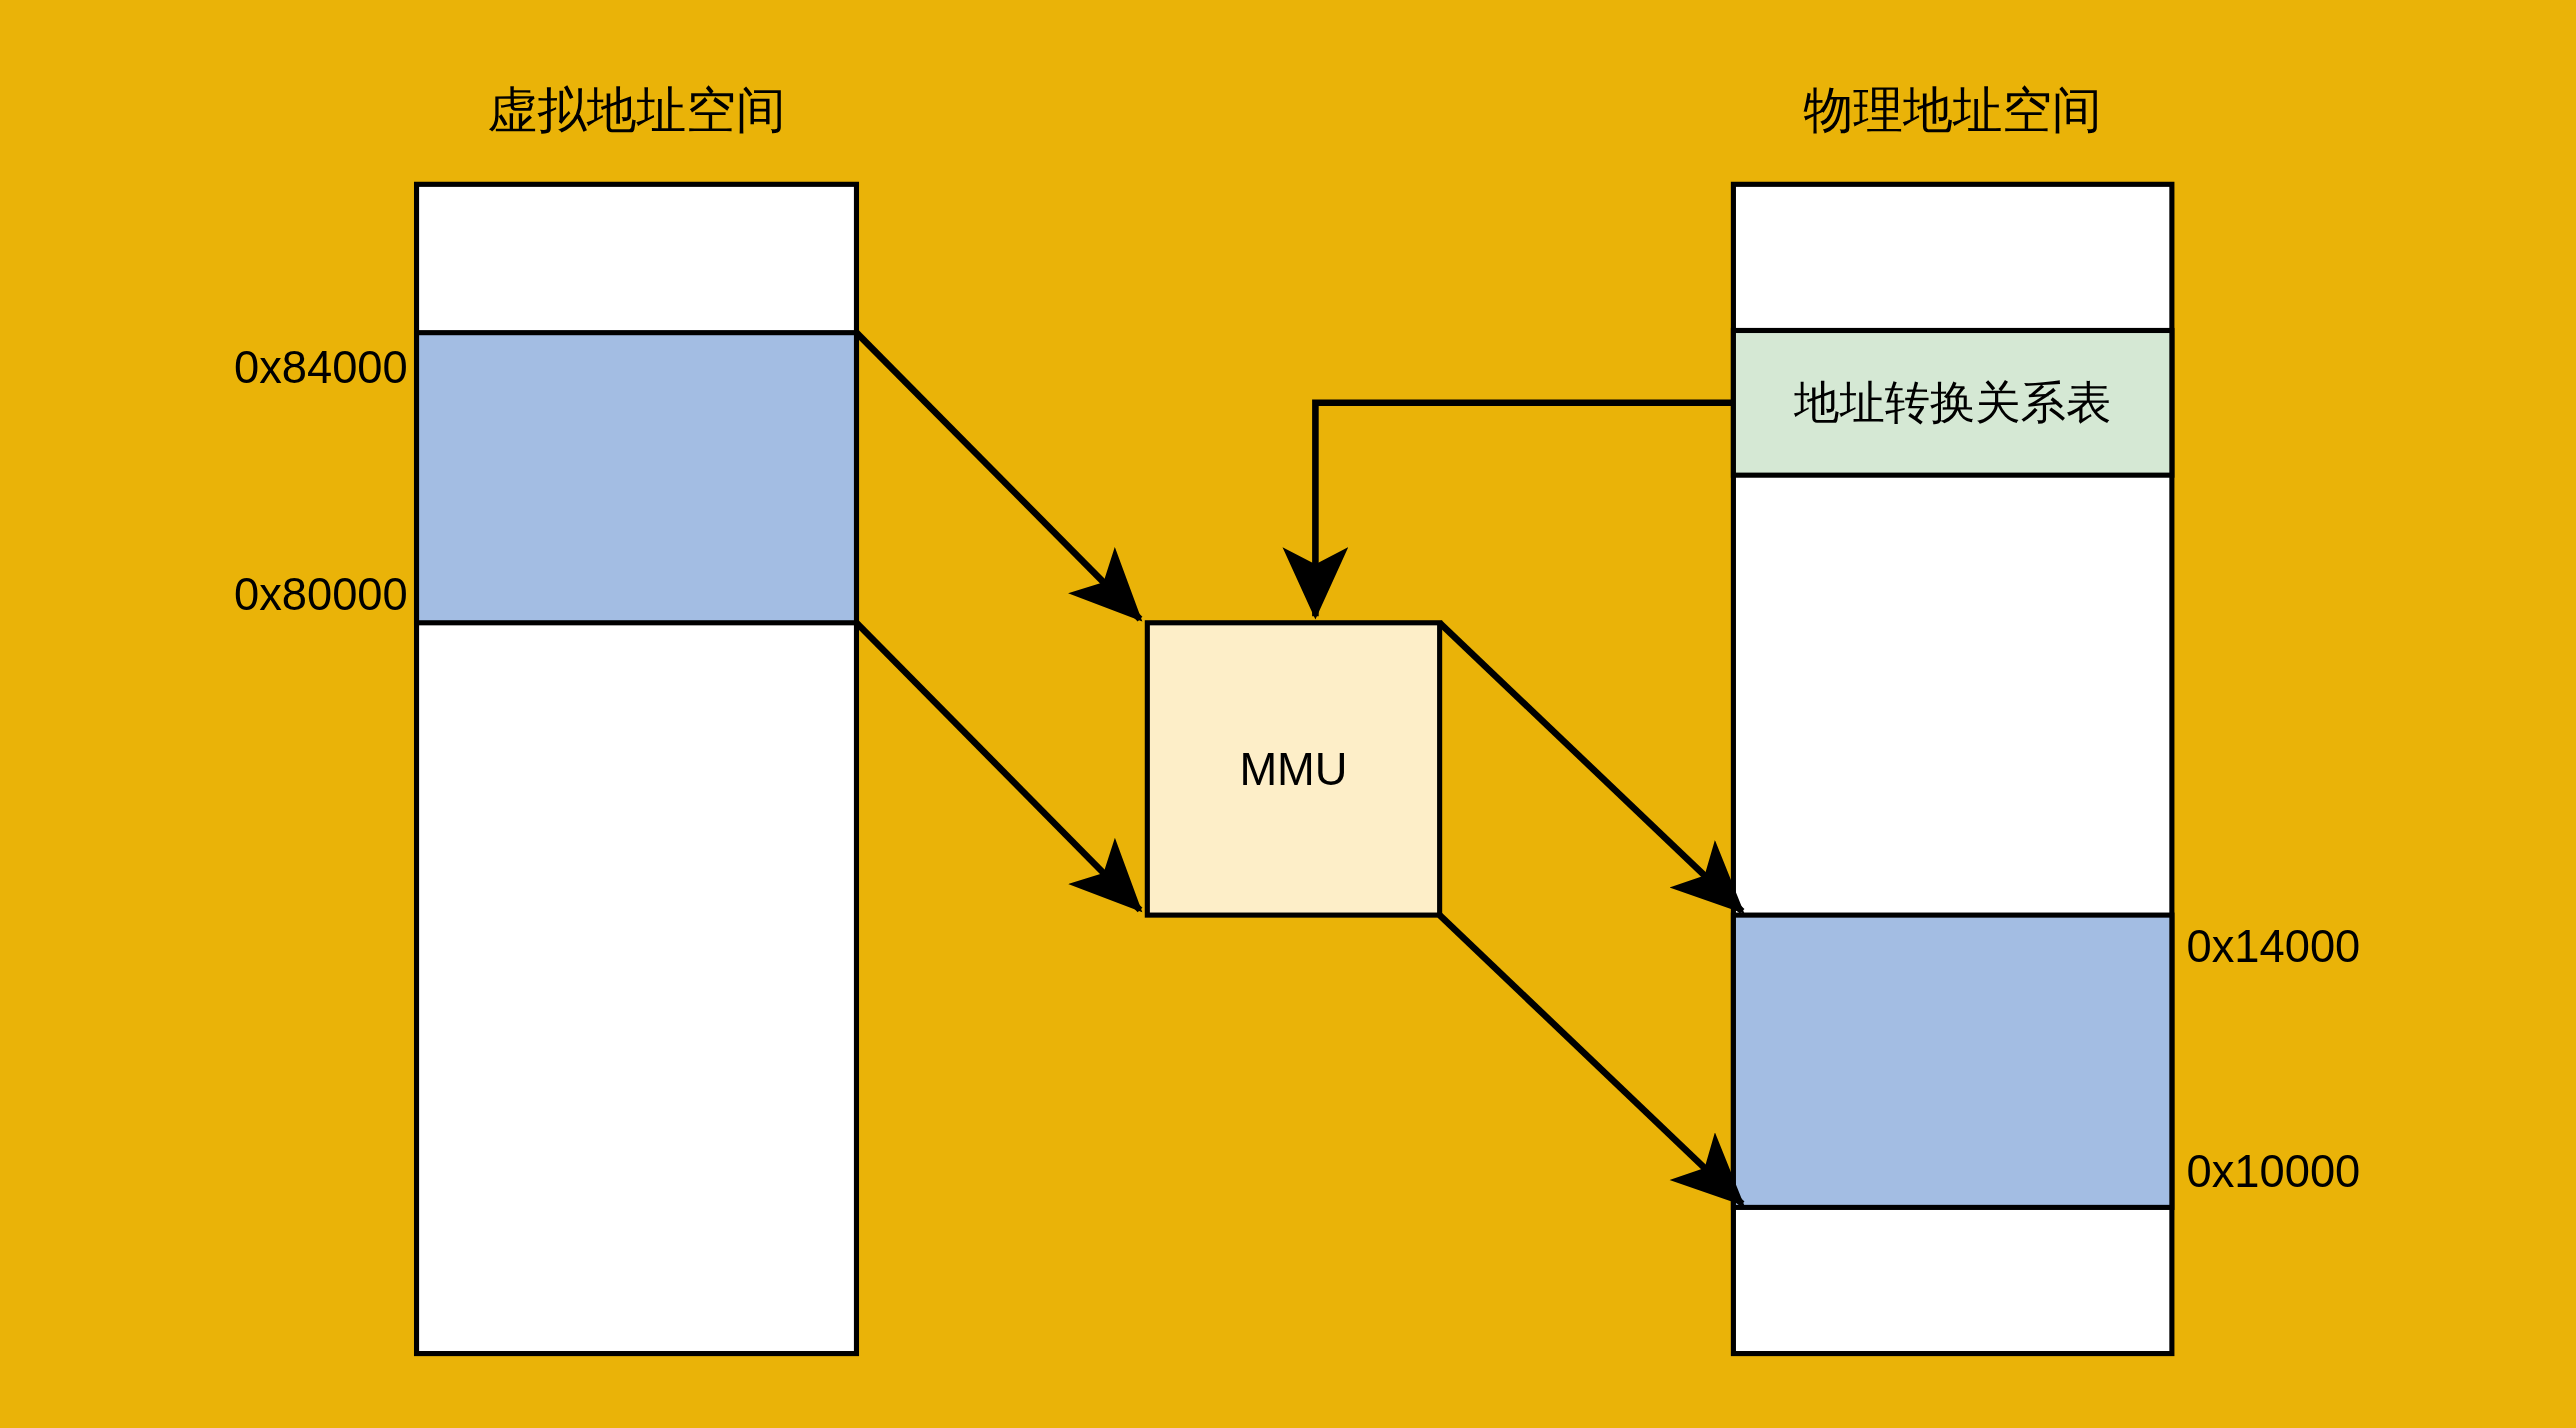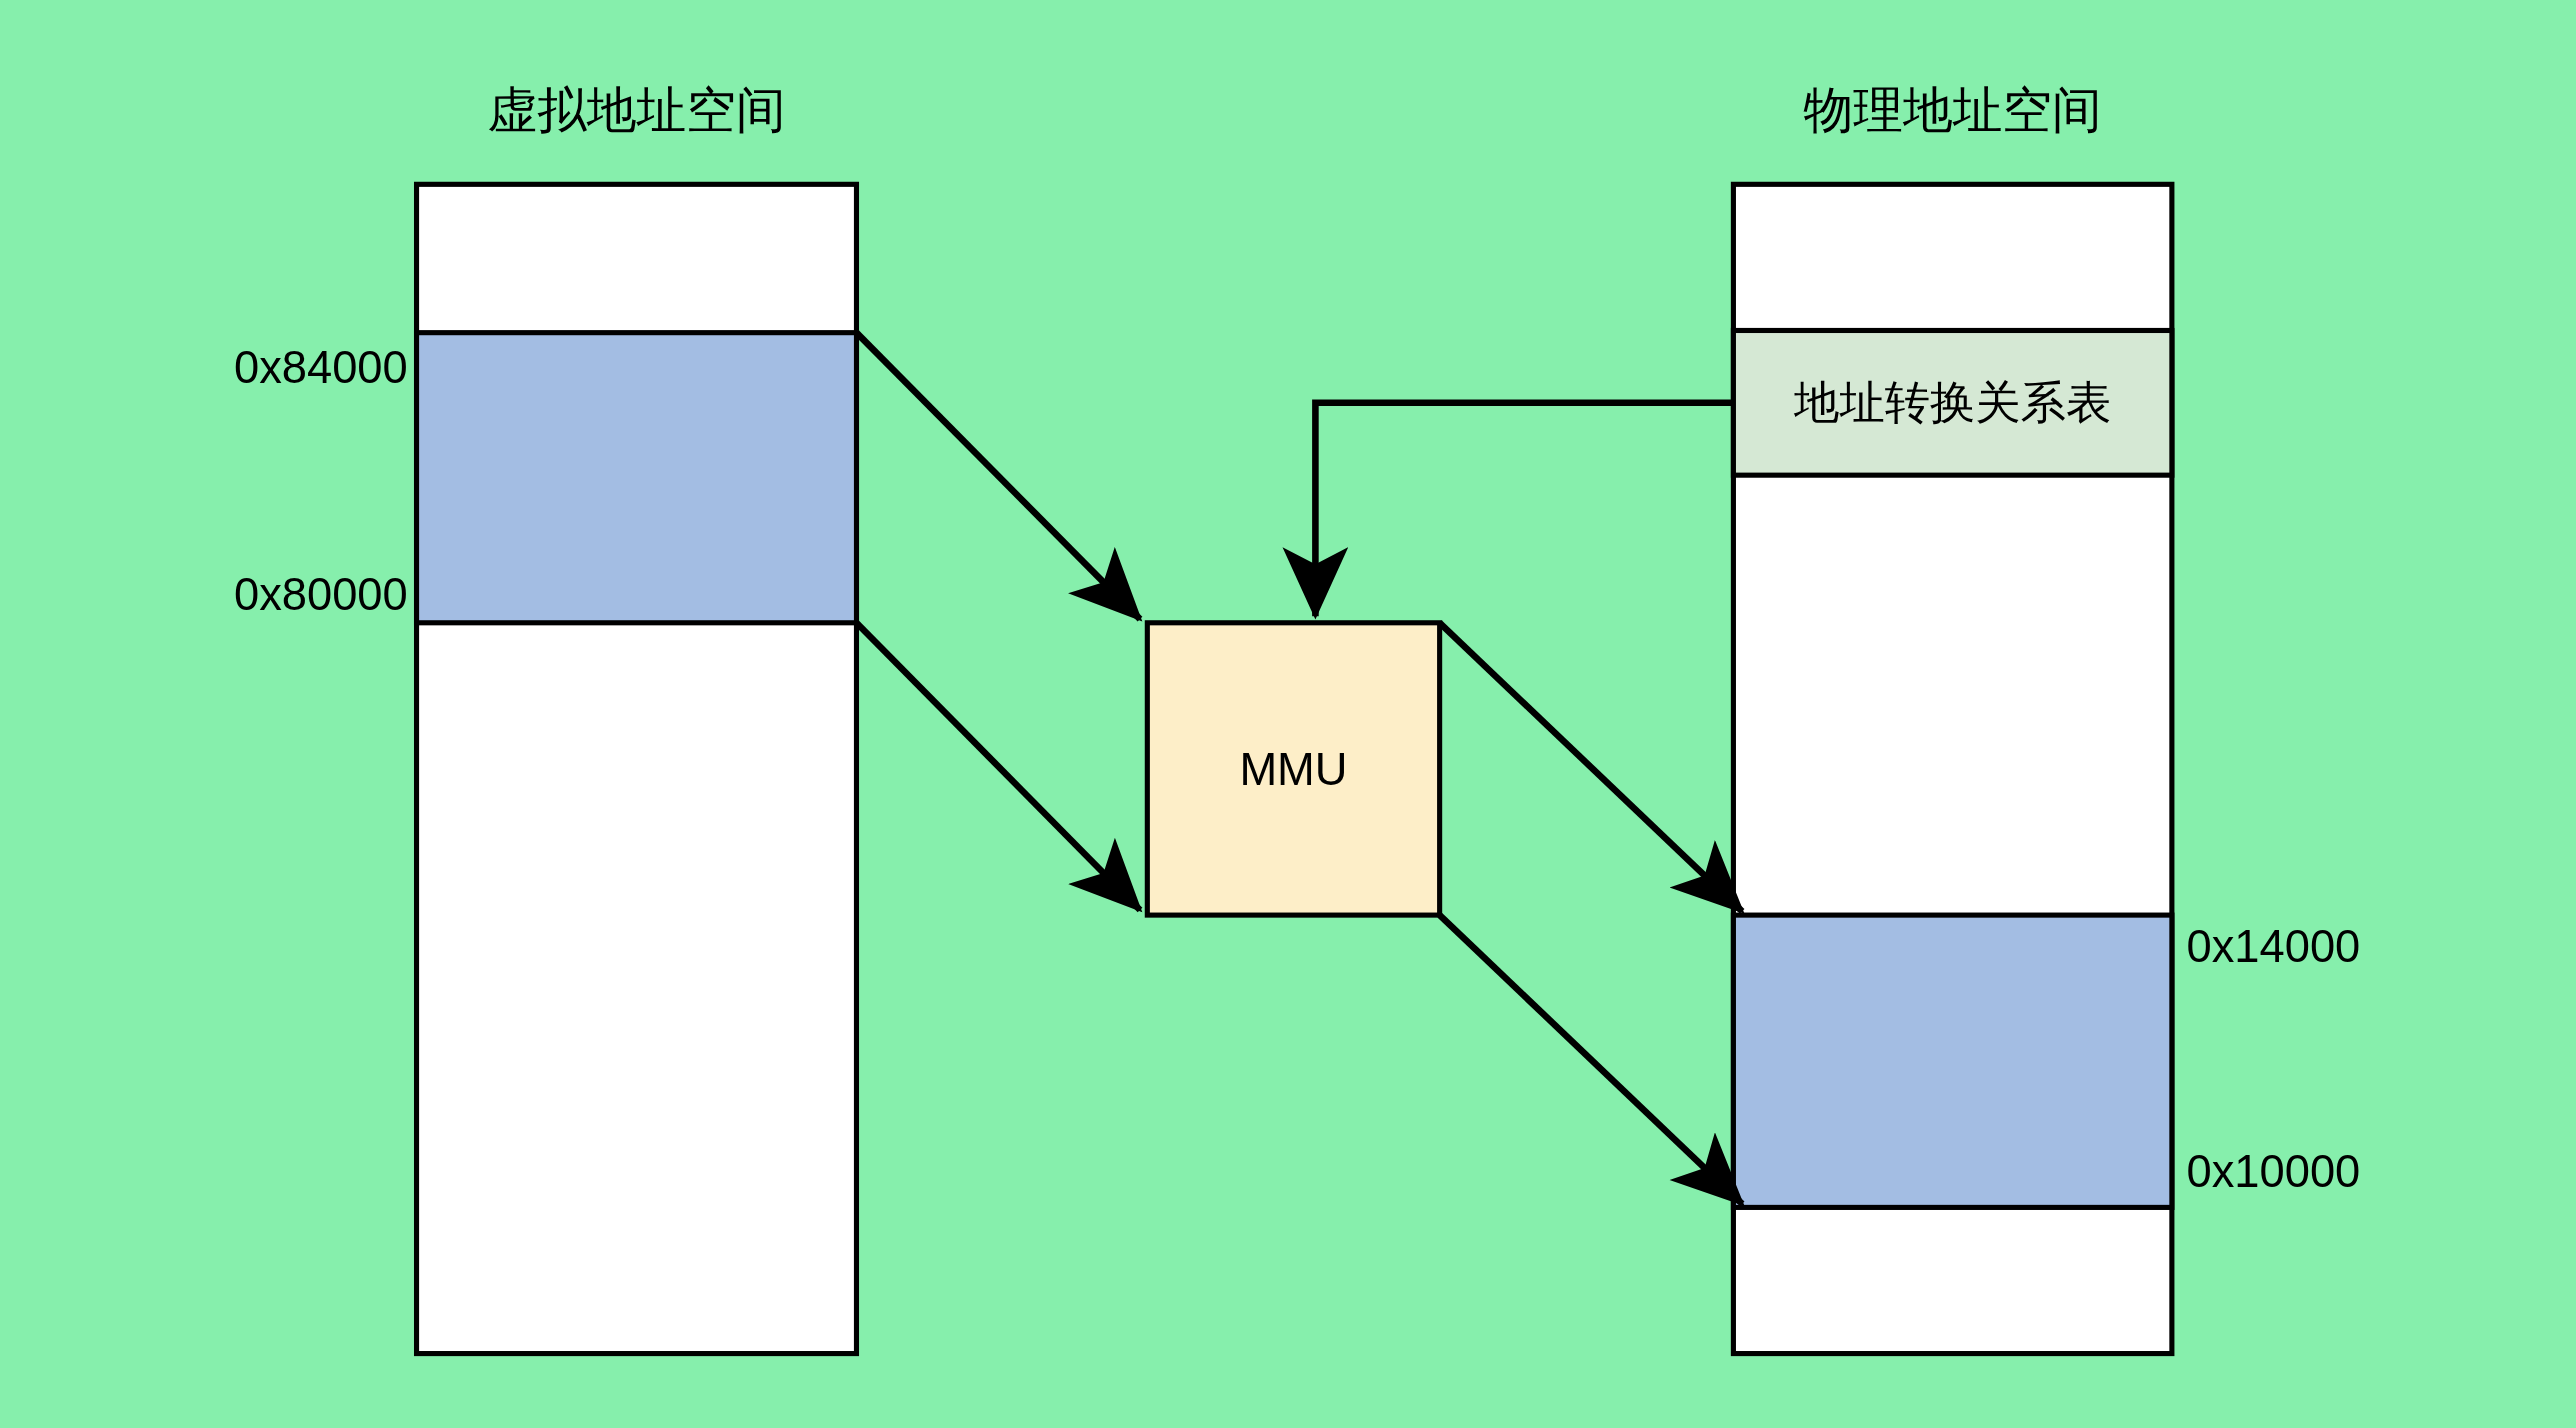--- a/index.html
+++ b/index.html
@@ -10,21 +10,21 @@
   body {
     width: 2576px;
     height: 1429px;
     font-family: "Liberation Sans", sans-serif;
     overflow: hidden;
   }
   #diagram-root {
     position: relative;
     width: 2576px;
     height: 1429px;
-    background: #86efac;
+    background: #eab308;
   }
   svg.canvas {
     position: absolute;
     top: 0;
     left: 0;
     width: 2576px;
     height: 1429px;
     display: block;
   }
   .shape-stroke {

